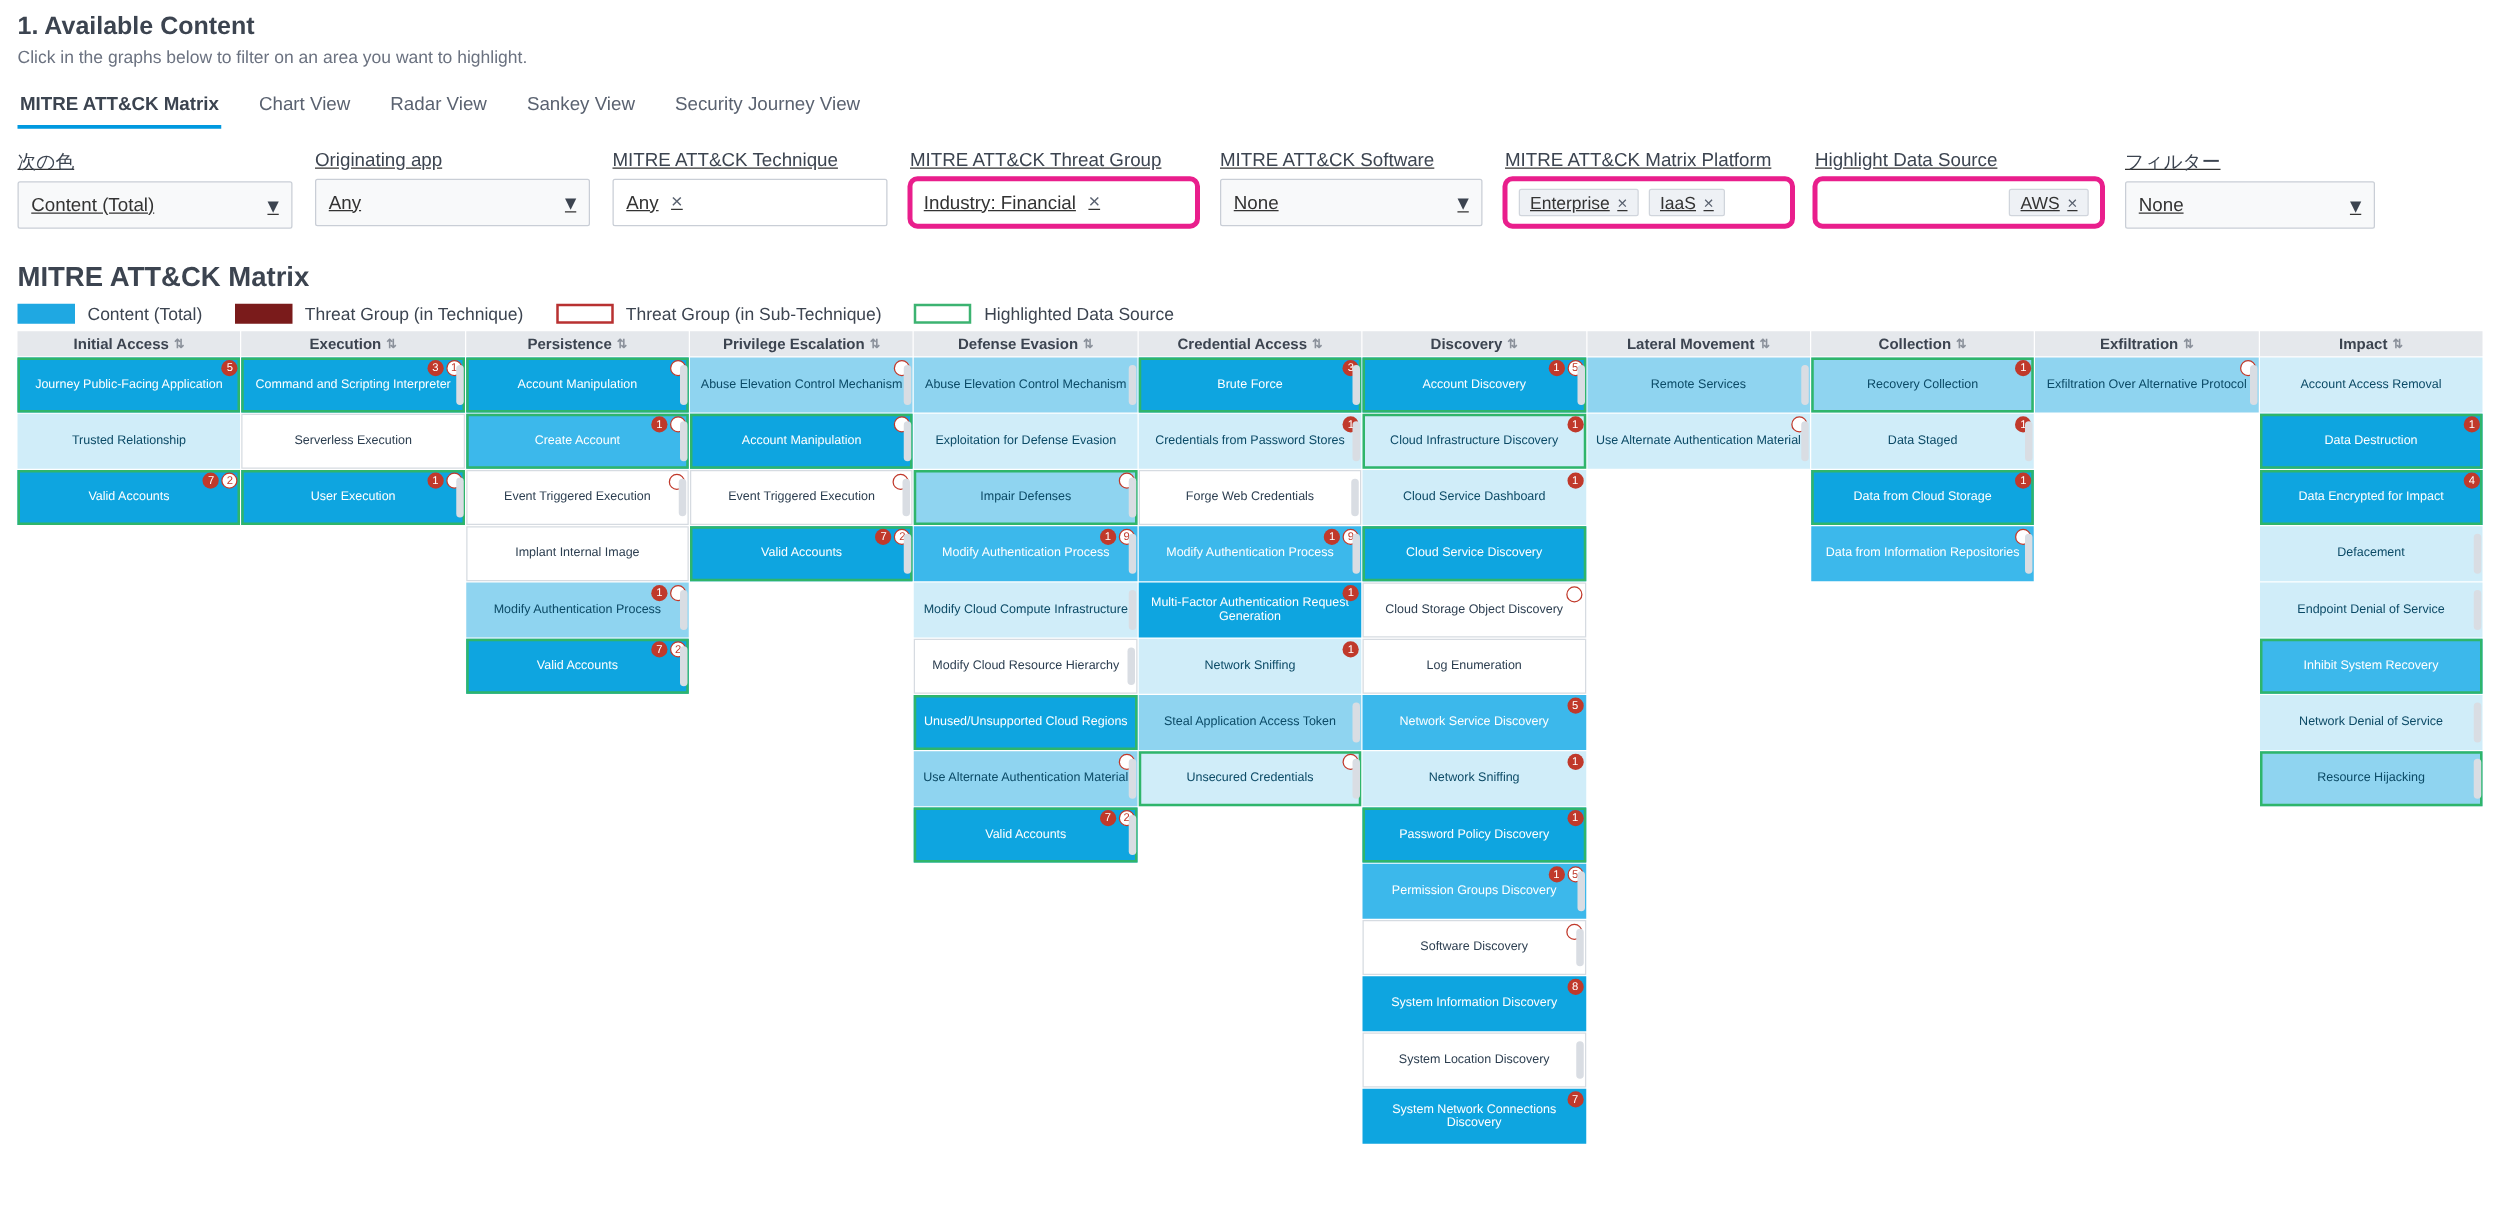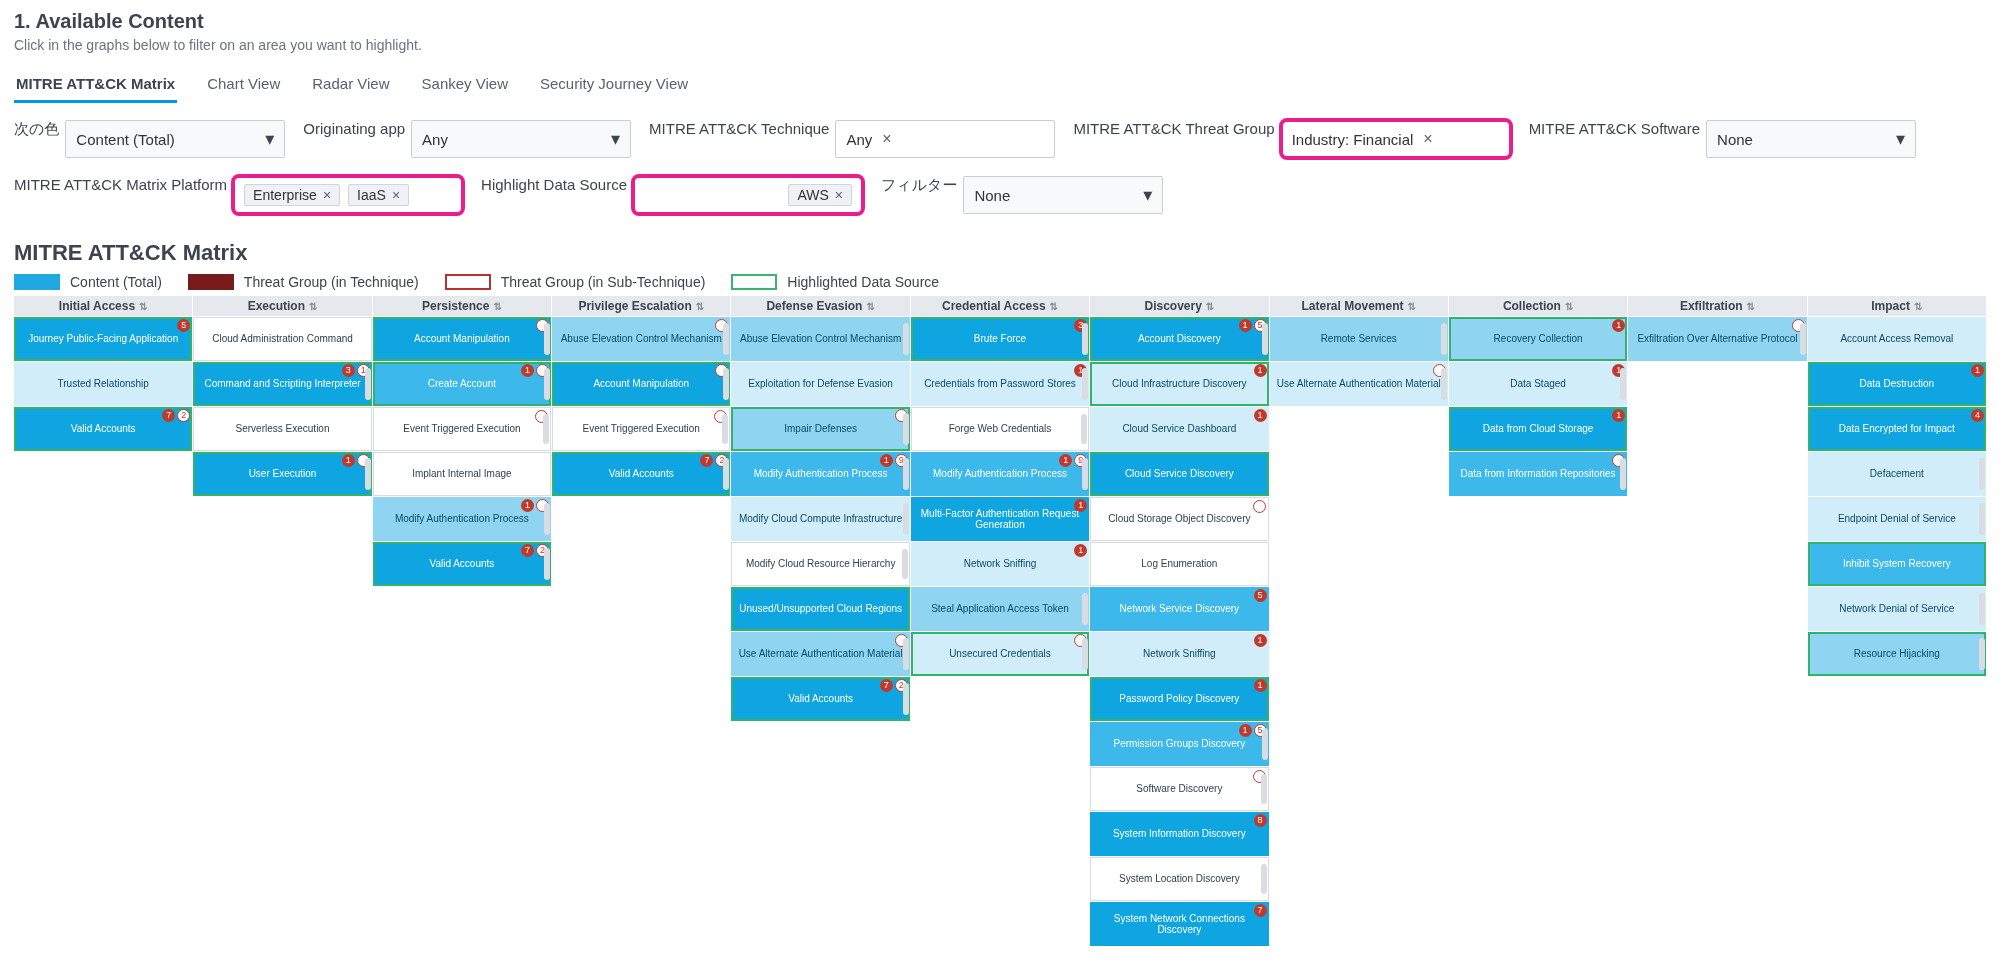--- a/index.html
+++ b/index.html
@@ -6,21 +6,21 @@
 body { background: #fff; padding: 10px 14px; font-size: 13px; color: #333; }
 
 .section-title { font-size: 20px; font-weight: 700; color: #3c4450; margin-bottom: 4px; }
 .section-subtitle { font-size: 14px; color: #6b7280; margin-bottom: 14px; }
 
 .tabs { display: flex; gap: 28px; border-bottom: 1px solid transparent; margin-bottom: 16px; }
 .tab { padding: 8px 2px; color: #5a6270; font-size: 15px; cursor: pointer; border-bottom: 3px solid transparent; }
 .tab.active { color: #3c4450; font-weight: 600; border-bottom-color: #0099e0; }
 
 .filter-row { display: flex; gap: 18px; flex-wrap: wrap; margin-bottom: 26px; }
-.filter-group { display: flex; flex-direction: row; gap: 6px; }
+.filter-group { display: flex; flex-direction: column; gap: 6px; text-decoration: underline; }
 .filter-label { font-size: 15px; color: #3c4450; }
 .filter-input { position: relative; border: 1px solid #c9ced6; background: #f8f9fa; height: 38px; display: flex; align-items: center; padding: 0 10px; gap: 8px; min-width: 180px; border-radius: 2px; }
 .filter-input.white { background: #fff; }
 .filter-input.highlighted { outline: 4px solid #e91e8c; outline-offset: -2px; border-radius: 6px; }
 .filter-text { color: #333; font-size: 15px; }
 .filter-caret { margin-left: auto; color: #3c4450; font-size: 18px; }
 .filter-close { color: #5a6270; font-size: 16px; margin-left: 2px; cursor: pointer; }
 .chip { display: inline-flex; align-items: center; background: #eef1f5; border: 1px solid #d0d5dc; padding: 2px 8px; gap: 4px; font-size: 14px; border-radius: 2px; }
 .chip .filter-close { font-size: 14px; }
 
@@ -176,23 +176,20 @@
           <span class="badge red">7</span>
           <span class="badge white">2</span>
         </div>
       </div>
     </div>
     <div class="col">
       <div class="col-header">
         <span>Execution</span>
         <span class="sort-icon">⇅</span>
       </div>
-      <div class="cell l0">
-        <span class="txt">Cloud Administration Command</span>
-      </div>
       <div class="cell l4 green">
         <span class="txt">Command and Scripting Interpreter</span>
         <div class="badges">
           <span class="badge red">3</span>
           <span class="badge white">1</span>
         </div>
         <div class="scroll"></div>
       </div>
       <div class="cell l0">
         <span class="txt">Serverless Execution</span>

